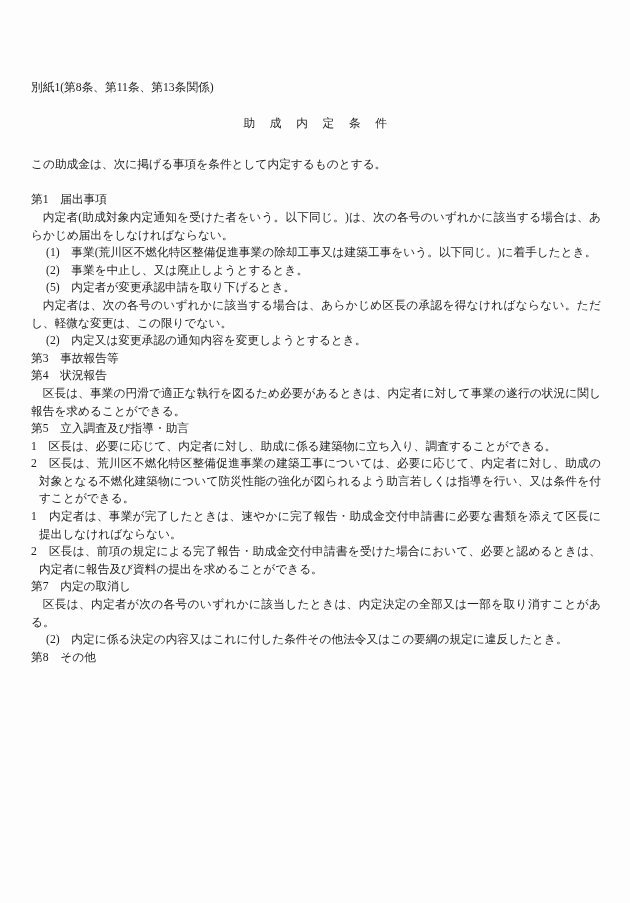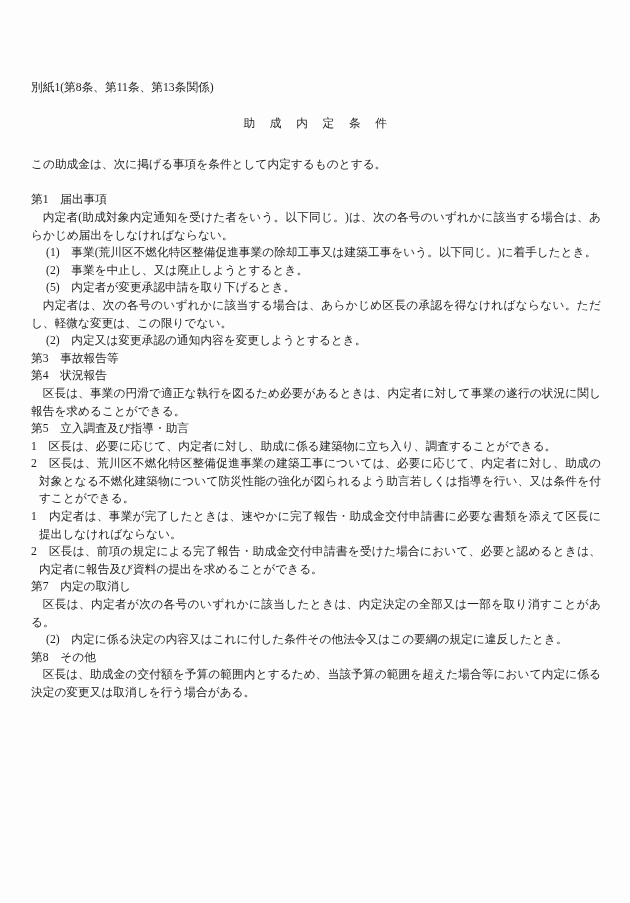--- a/index.html
+++ b/index.html
@@ -87,16 +87,15 @@
         <p class="numpara">1　内定者は、事業が完了したときは、速やかに完了報告・助成金交付申請書に必要な書類を添えて区長に提出しなければならない。</p>
         <p class="numpara">2　区長は、前項の規定による完了報告・助成金交付申請書を受けた場合において、必要と認めるときは、内定者に報告及び資料の提出を求めることができる。</p>
       </section>
       <section class="section">
         <div class="section-heading">第7　内定の取消し</div>
         <p class="para">区長は、内定者が次の各号のいずれかに該当したときは、内定決定の全部又は一部を取り消すことがある。</p>
         <p class="item">(2)　内定に係る決定の内容又はこれに付した条件その他法令又はこの要綱の規定に違反したとき。</p>
       </section>
       <section class="section">
         <div class="section-heading">第8　その他</div>
-        <p class="para">区長は、助成金の交付額を予算の範囲内とするため、当該予算の範囲を超えた場合等において内定に係る決定の変更又は取消しを行う場合がある。</p>
       </section>
     </div>
 </div>
 
 </body></html>

